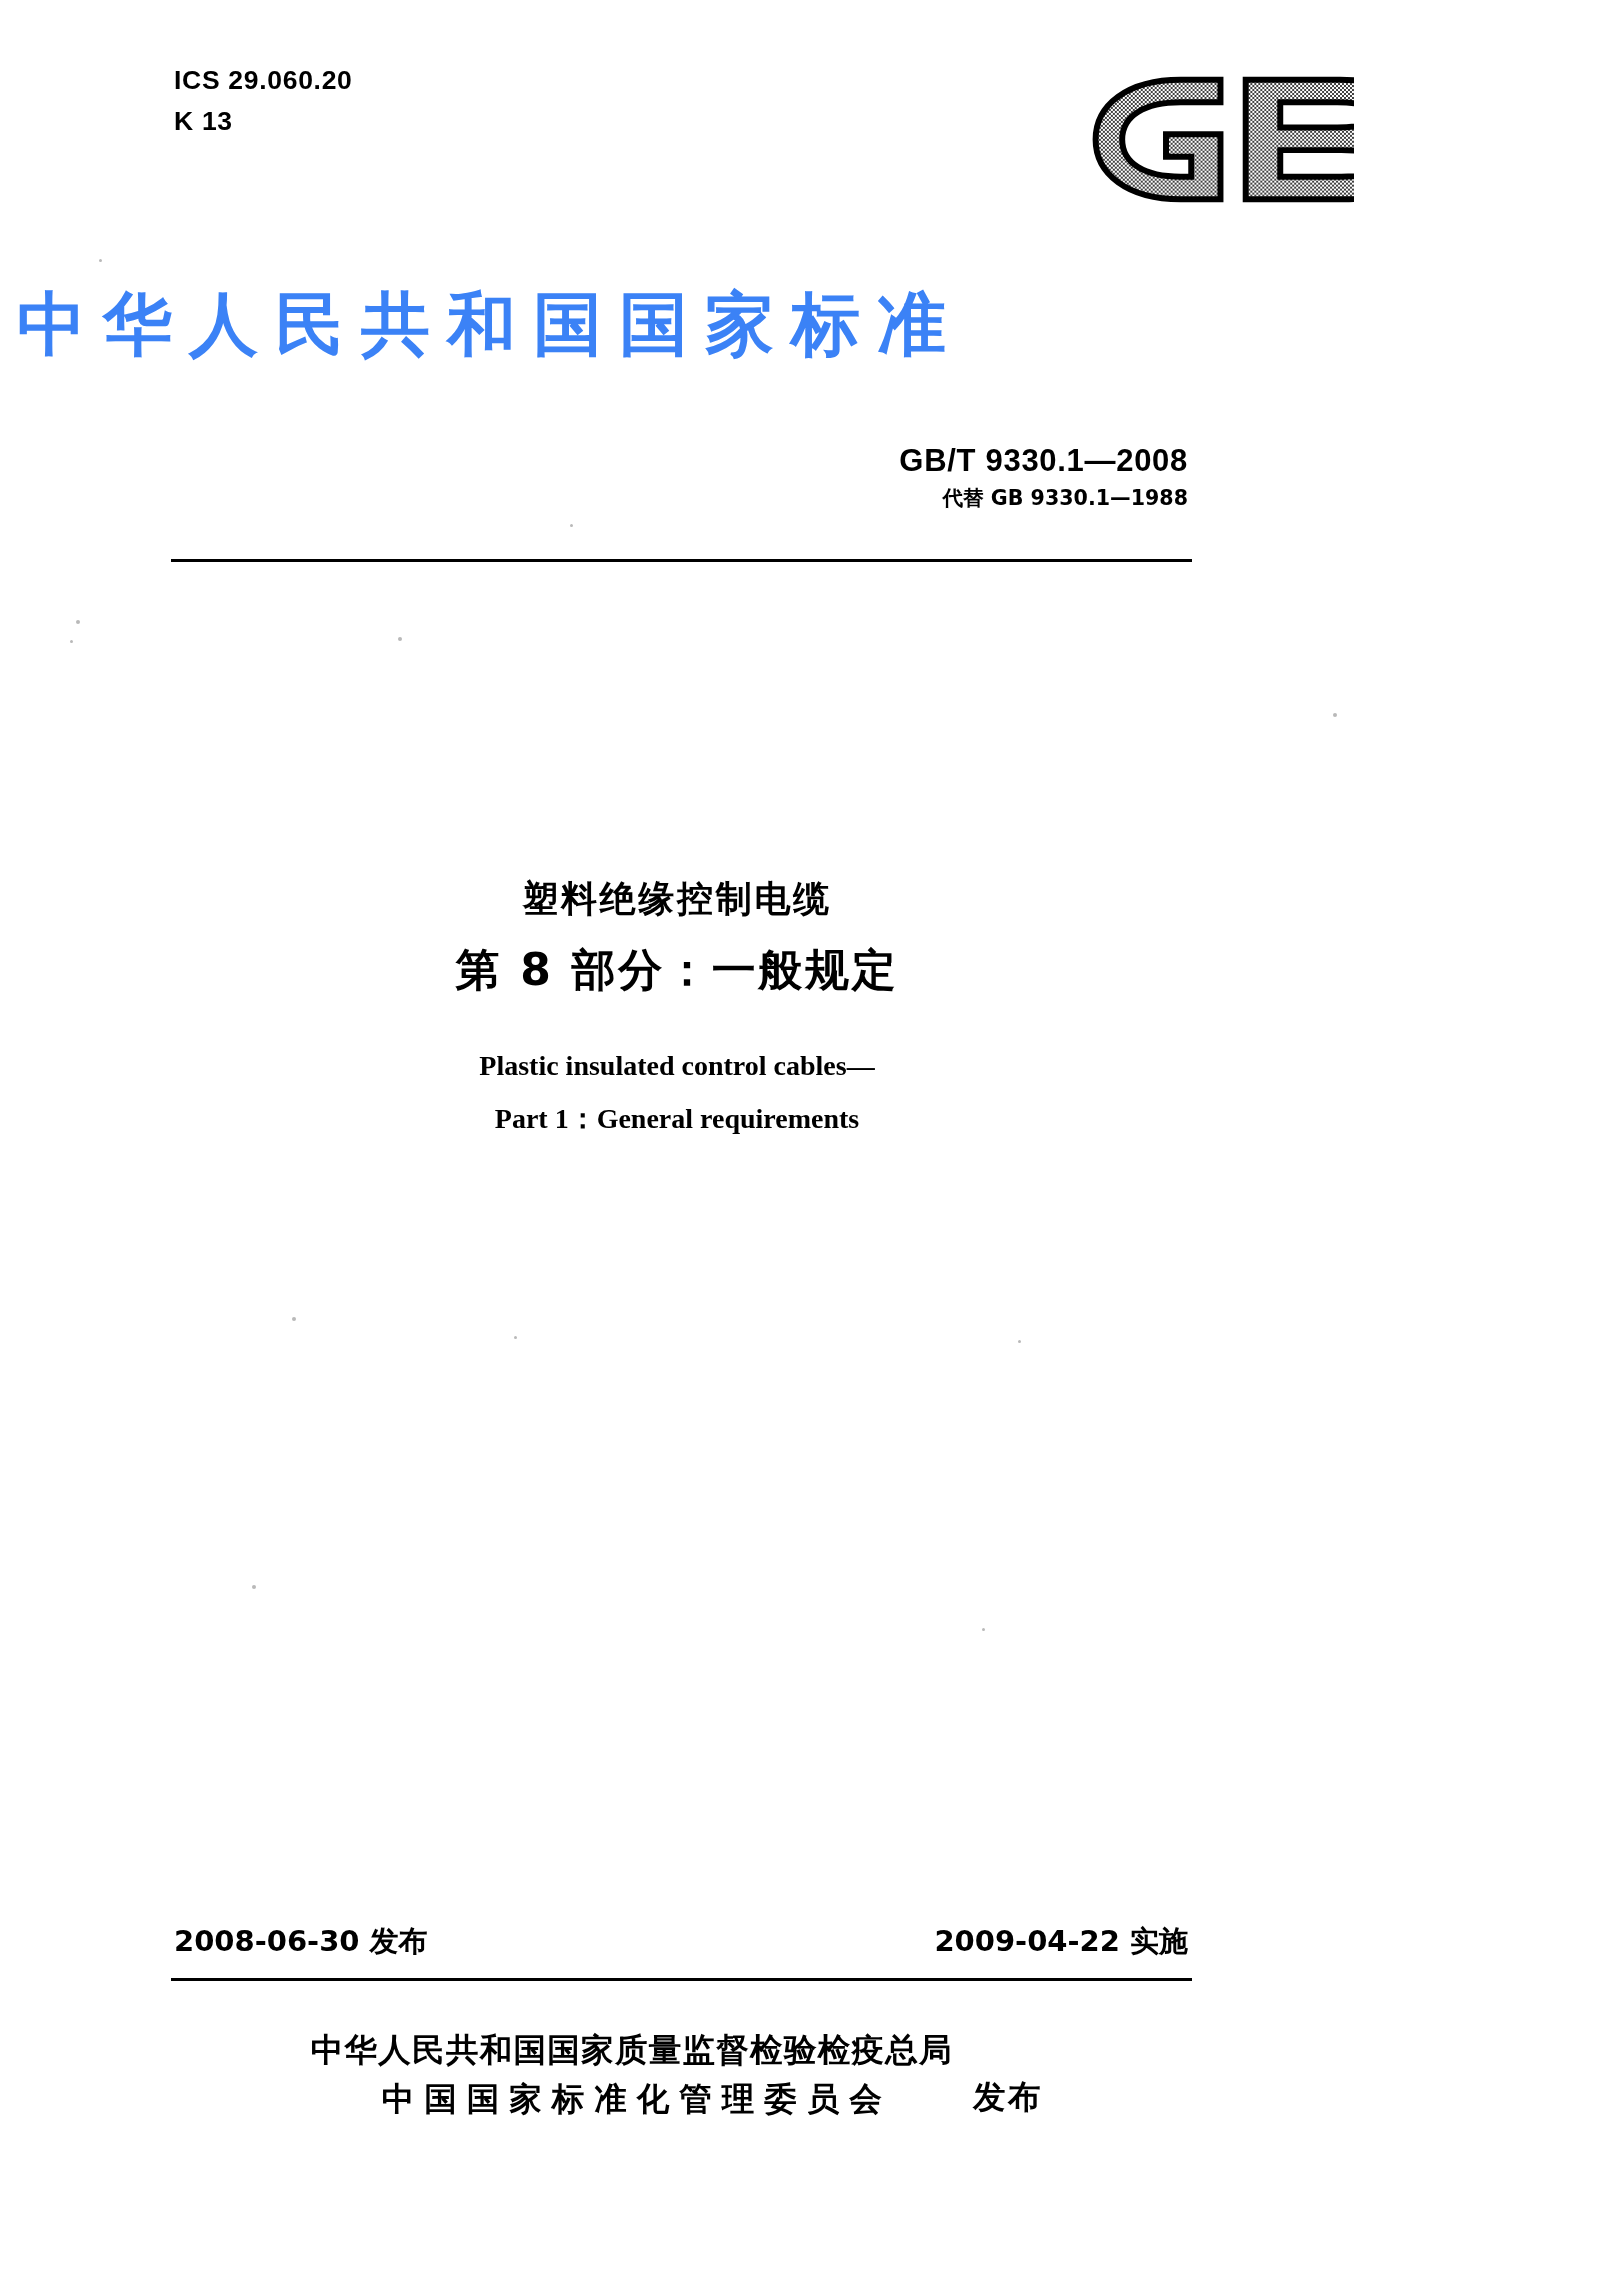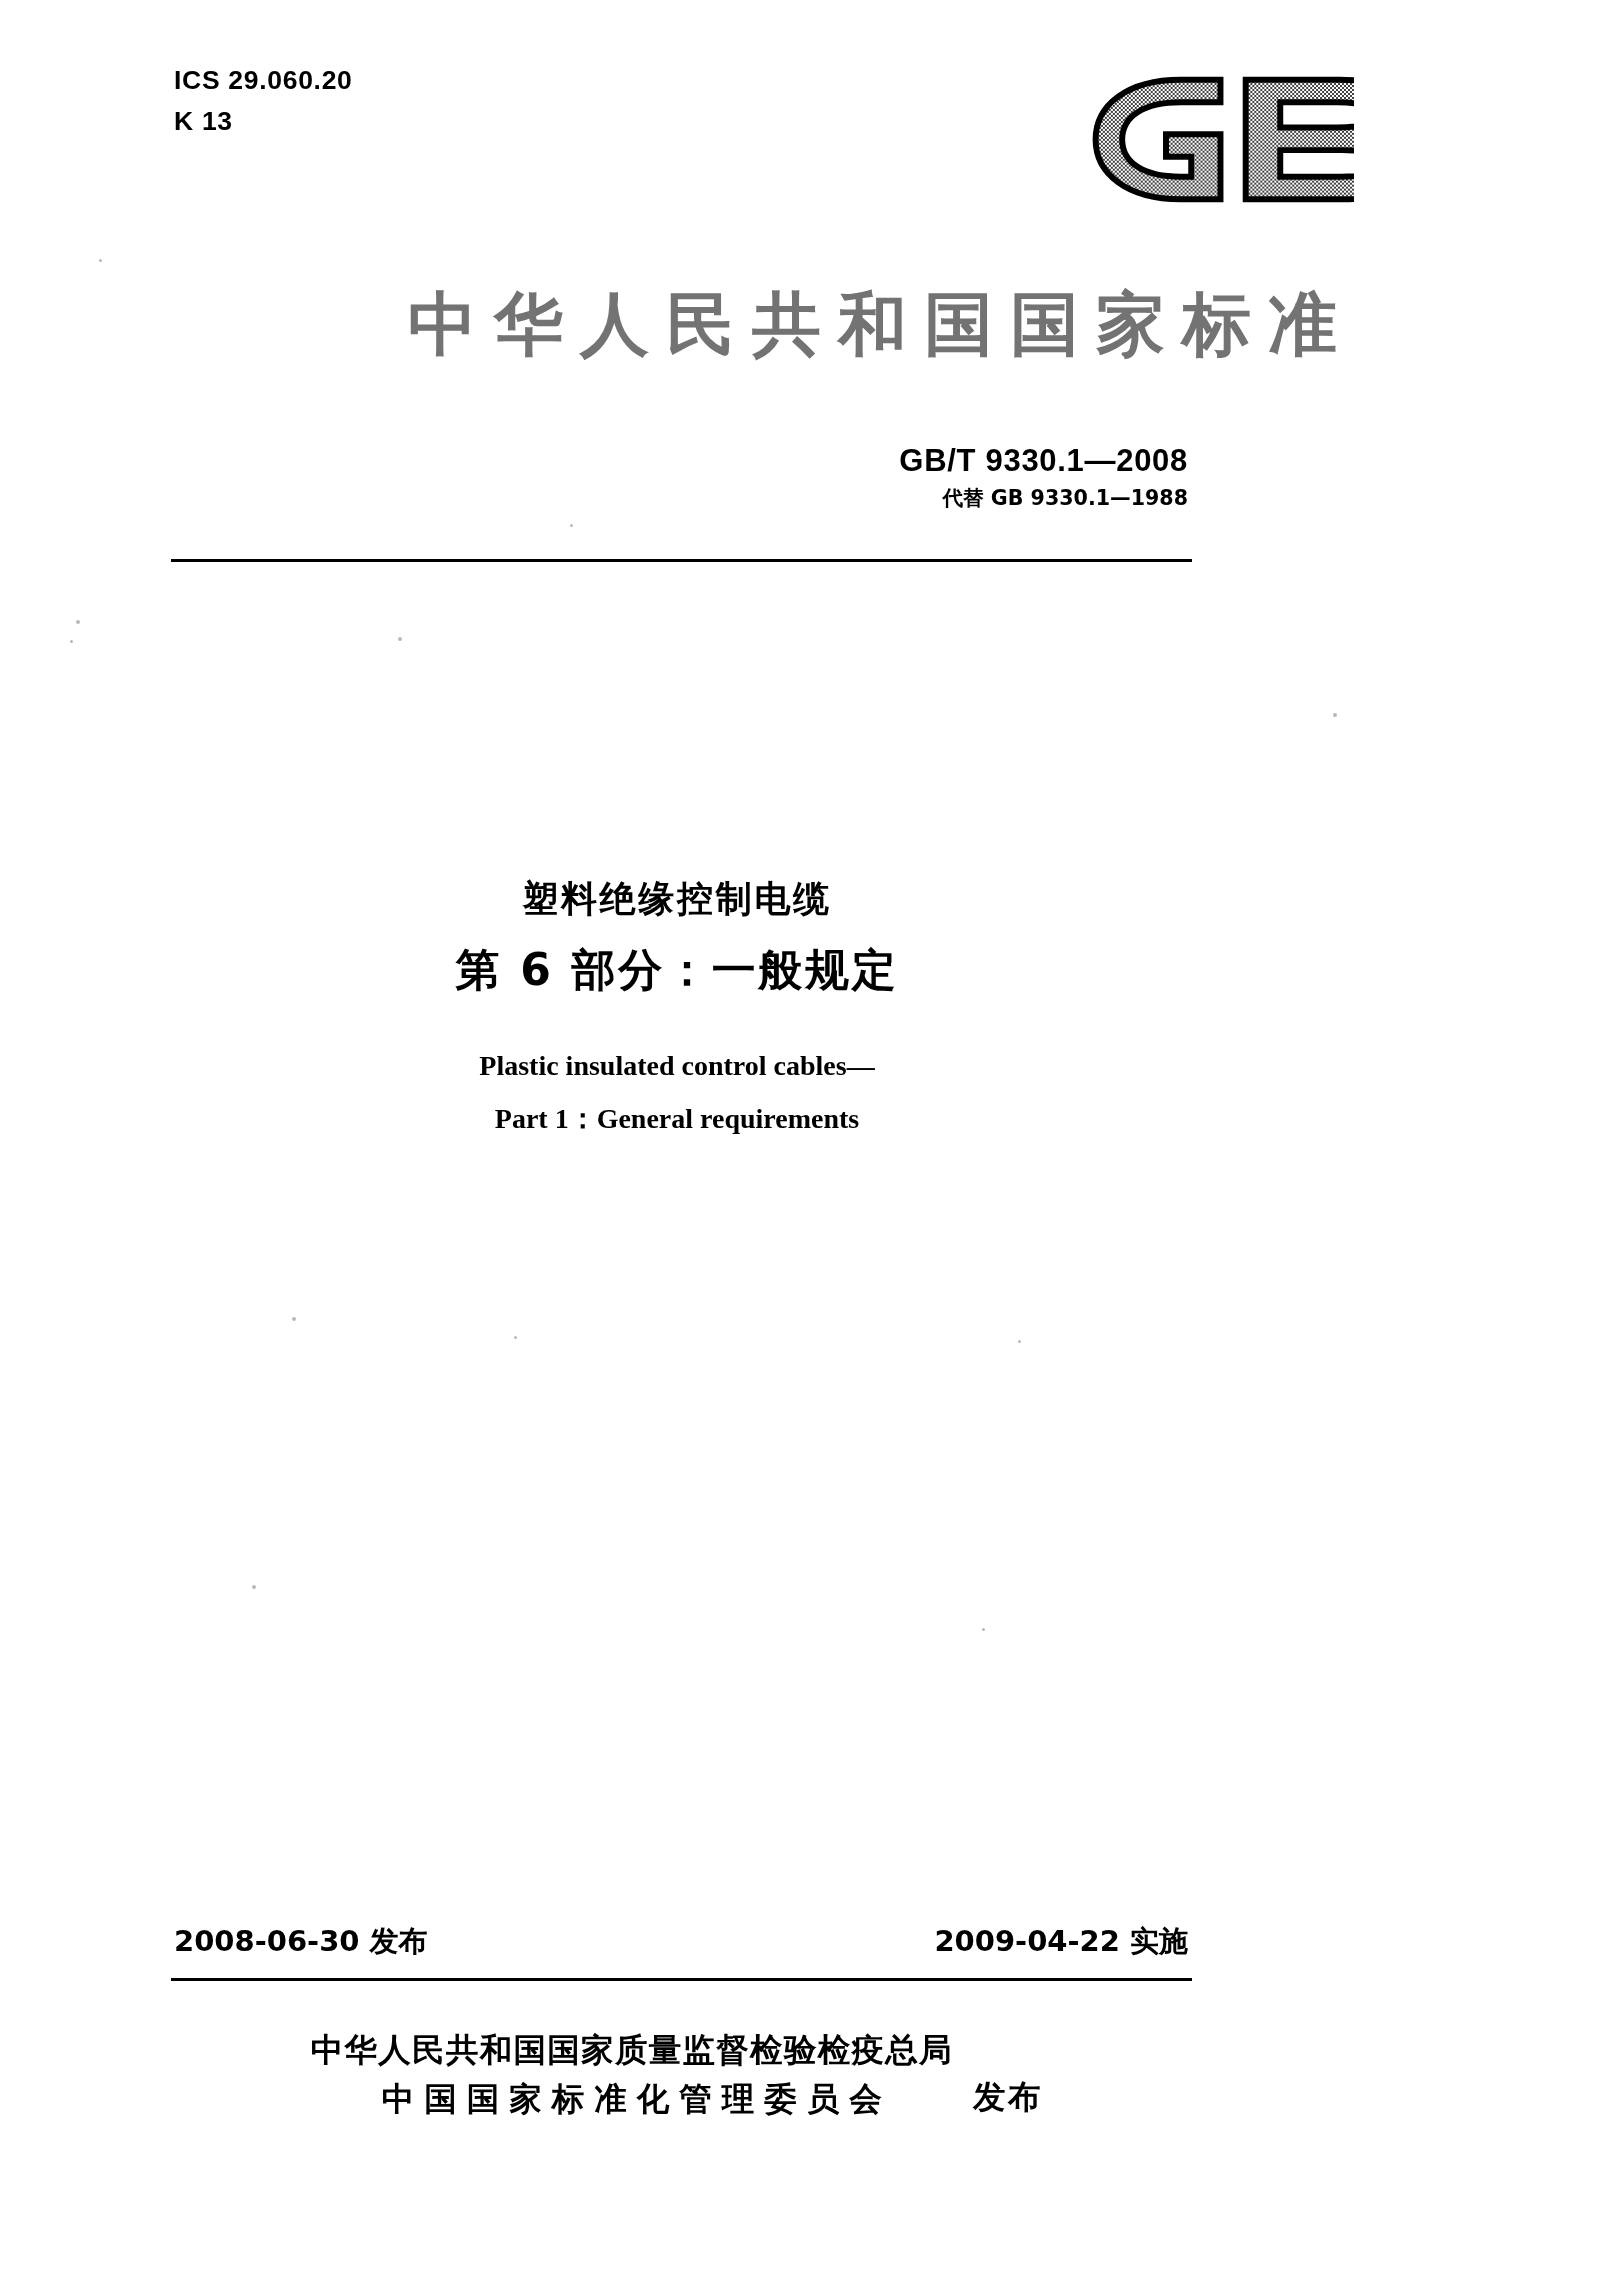--- a/index.html
+++ b/index.html
@@ -48,27 +48,27 @@
     width: 100%;
     height: 100%;
   }
 
   
   .cn-national-standard {
     position: absolute;
     left: 0;
     right: 0;
     top: 279px;
-    text-align: right;
+    text-align: left;
     font-family: "DejaVu Sans", sans-serif;
     font-weight: bold;
     font-size: 69px;
     letter-spacing: 17px;
     text-indent: 17px;
-    color: #737373;
+    color: #3b82f6;
   }
 
   
   .std-number {
     position: absolute;
     right: 166px;
     top: 443px;
     text-align: right;
     font-family: "Liberation Sans", sans-serif;
     font-weight: bold;
@@ -255,21 +255,21 @@
   <div class="cn-national-standard">中华人民共和国国家标准</div>
 
   <div class="std-number">GB/T 9330.1—2008</div>
   <div class="std-replaces">代替 GB 9330.1—1988</div>
 
   <div class="rule-top"></div>
   <div class="rule-bottom"></div>
 
   <div class="doc-title">
     <div class="cn1">塑料绝缘控制电缆</div>
-    <div class="cn2">第 6 部分：一般规定</div>
+    <div class="cn2">第 8 部分：一般规定</div>
     <div class="en1">Plastic insulated control cables—</div>
     <div class="en2">Part 1：General requirements</div>
   </div>
 
   <div class="date-row">
     <div class="date-item">2008-06-30 发布</div>
     <div class="date-item">2009-04-22 实施</div>
   </div>
 
   <div class="issuer">

